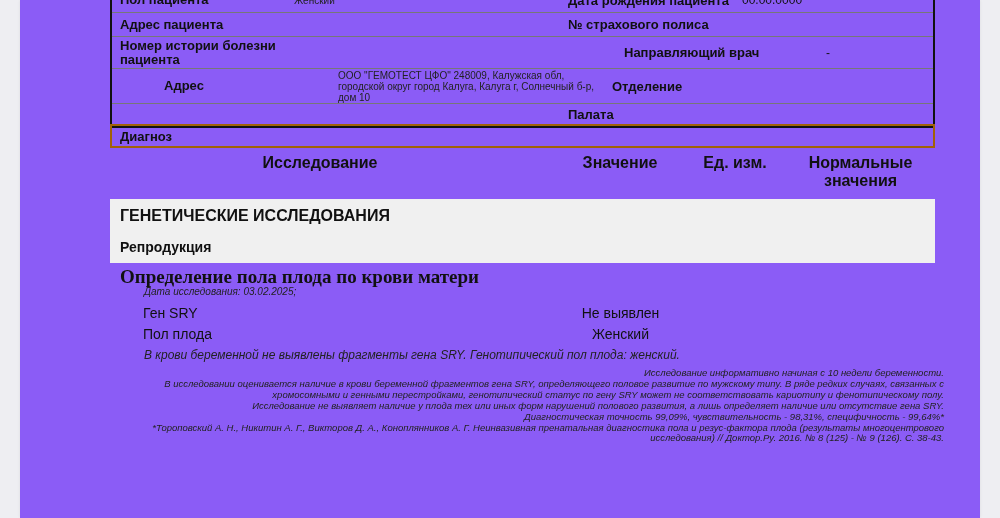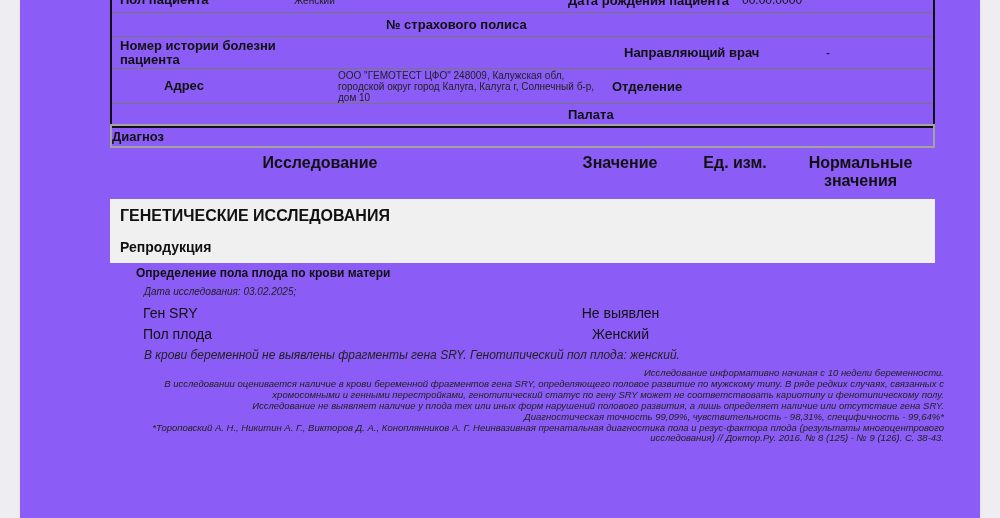--- a/index.html
+++ b/index.html
@@ -56,22 +56,23 @@
     }
     .r0 { height: 24px; }
     .r1 { height: 24px; }
     .r2 { height: 32px; gap: 28px; }
     .r3 { height: 35px; padding-left: 44px; }
     .r4 { height: 22px; }
     .diag-box {
       position: absolute;
       left: 90px; top: 124px;
       width: 825px; height: 24px;
-      border: 2px solid #a3a3a3;
+      border: 2px solid #a16207;
       display: flex; align-items: center;
+      padding-left: 8px;
       font-weight: bold; font-size: 13px;
     }
     
     .col-head {
       position: absolute;
       font-weight: bold;
       font-size: 16px;
       line-height: 18px;
       text-align: center;
     }
@@ -88,22 +89,22 @@
     }
     .band-title {
       position: absolute; left: 10px; top: 8px;
       font-weight: bold; font-size: 16px;
     }
     .band-sub {
       position: absolute; left: 10px; top: 40px;
       font-weight: bold; font-size: 14px;
     }
     .test-title {
-      position: absolute; left: 116px; top: 266px;
-      font-weight: bold; font-size: 12px;
+      position: absolute; left: 100px; top: 266px;
+      font-weight: bold; font-size: 19px; font-family: Liberation Serif, serif;
     }
     .test-date {
       position: absolute; left: 124px; top: 286px;
       font-style: italic; font-size: 10px; color: #222;
     }
     .result-row {
       position: absolute; left: 123px; width: 560px; height: 18px;
       font-size: 14px;
     }
     .result-name { position: absolute; left: 0; top: 0; }
@@ -126,20 +127,21 @@
 <div class="page">
 
   <div class="info-table">
     <div class="info-row r0">
       <div class="info-cell-label">Пол пациента</div>
       <div class="info-cell-value">Женский</div>
       <div class="info-cell-label2">Дата рождения пациента</div>
       <div class="info-cell-value2">00.00.0000</div>
     </div>
     <div class="info-row r1">
+      <div class="info-cell-label">Адрес пациента</div>
       <div class="info-cell-value"></div>
       <div class="info-cell-label2">№ страхового полиса</div>
       <div class="info-cell-value2"></div>
     </div>
     <div class="info-row r2">
       <div class="info-cell-label">Номер истории болезни пациента</div>
       <div class="info-cell-value"></div>
       <div class="info-cell-label2">Направляющий врач</div>
       <div class="info-cell-value2">-</div>
     </div>

